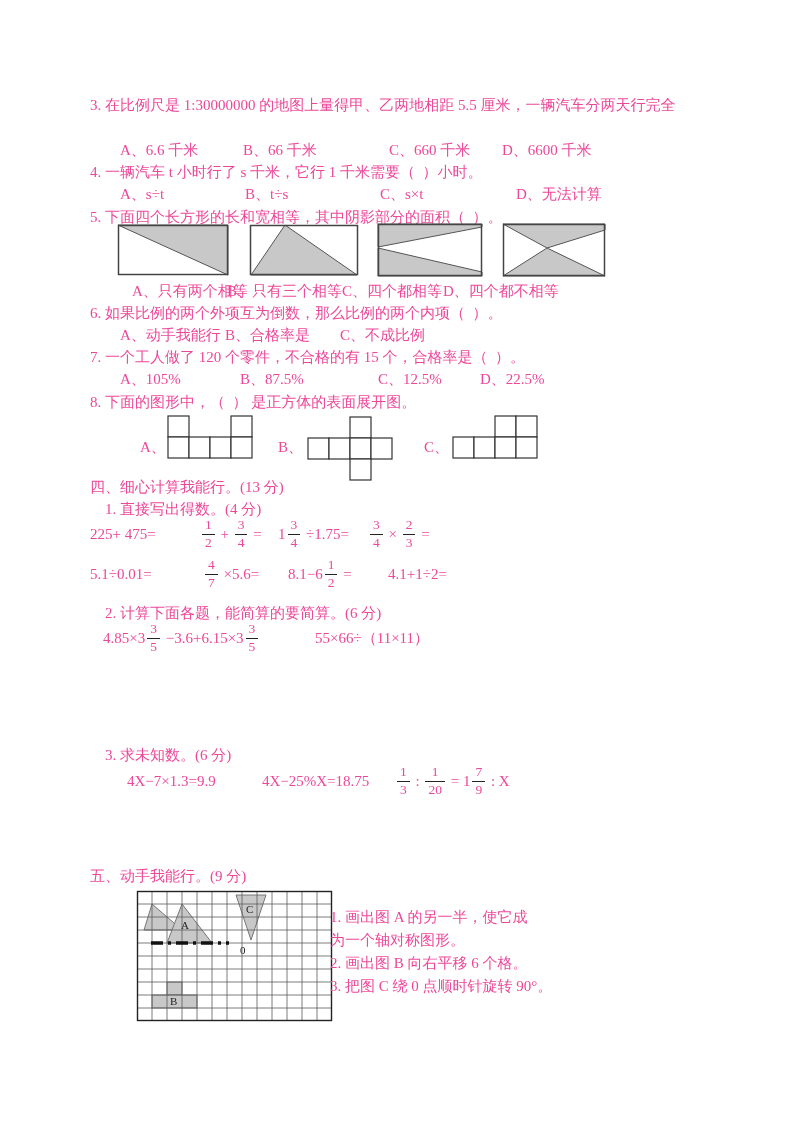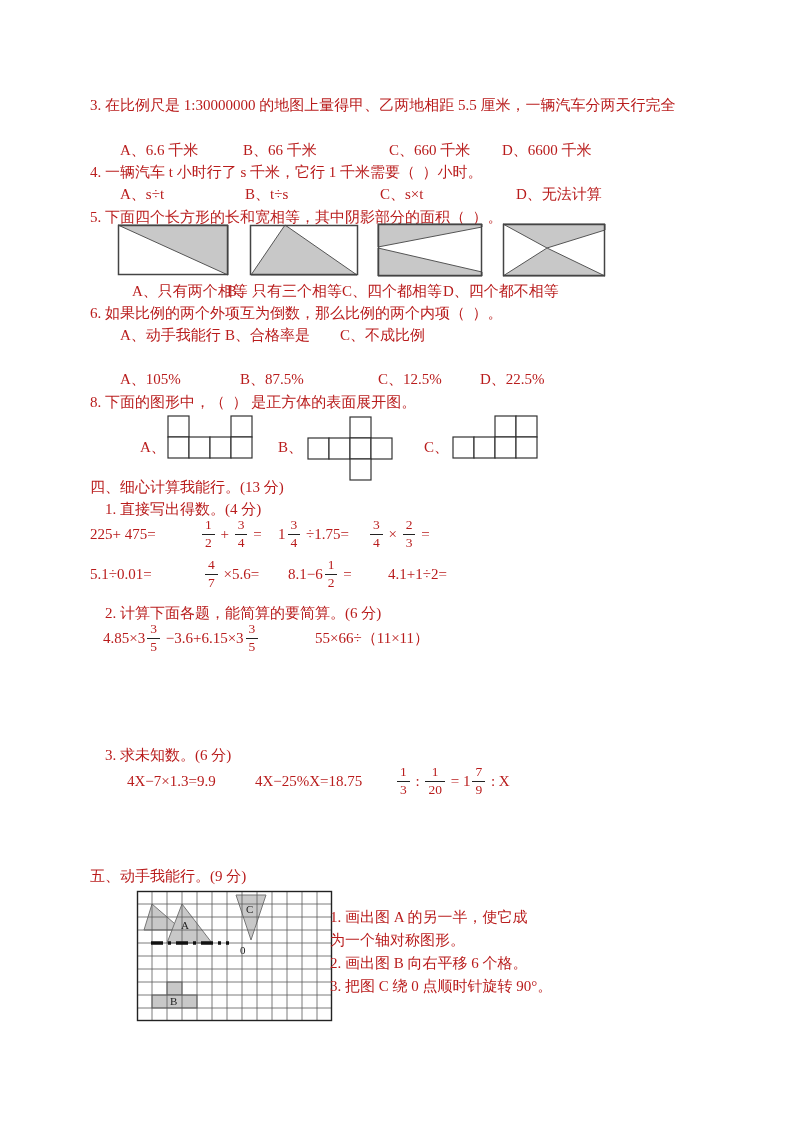--- a/index.html
+++ b/index.html
@@ -1,19 +1,19 @@
 <!DOCTYPE html>
 <html><head>
 <meta charset="utf-8">
 <style>
   html,body { margin:0; padding:0; background:#ffffff; }
   .page {
     position:relative; width:793px; height:1122px; background:#ffffff;
     font-family:"Liberation Serif","DejaVu Serif",serif;
-    font-size:15px; color:#b91c1c; overflow:hidden;
+    font-size:15px; color:#ec4899; overflow:hidden;
   }
   .line { position:absolute; white-space:pre; line-height:20px; }
   .opt  { position:absolute; white-space:pre; line-height:20px; }
   .expr { position:absolute; display:flex; align-items:center; height:38px; white-space:pre; }
   .frac { display:inline-flex; flex-direction:column; align-items:center; line-height:1.05;
           font-size:13.5px; margin:0 2px; }
   .frac .num { padding:0 3px 1px 3px; }
   .frac .den { border-top:1px solid #222; padding:1px 3px 0 3px; }
   svg.fig { position:absolute; overflow:visible; }
   .shape-stroke { stroke:#555; stroke-width:1; }
@@ -71,20 +71,21 @@
     <span class="opt" style="left:443px;top:281px">D、四个都不相等</span>
   </div>
 
   <div class="line" style="left:90px;top:303px">6. 如果比例的两个外项互为倒数，那么比例的两个内项（  ）。</div>
   <div>
     <span class="opt" style="left:120px;top:325px">A、动手我能行</span>
     <span class="opt" style="left:225px;top:325px">B、合格率是</span>
     <span class="opt" style="left:340px;top:325px">C、不成比例</span>
   </div>
 
+  <div class="line" style="left:90px;top:347px">7. 一个工人做了 120 个零件，不合格的有 15 个，合格率是（  ）。</div>
   <div>
     <span class="opt" style="left:120px;top:369px">A、105%</span>
     <span class="opt" style="left:240px;top:369px">B、87.5%</span>
     <span class="opt" style="left:378px;top:369px">C、12.5%</span>
     <span class="opt" style="left:480px;top:369px">D、22.5%</span>
   </div>
 
   <div class="line" style="left:90px;top:392px">8. 下面的图形中，（  ） 是正方体的表面展开图。</div>
 
   <span class="opt" style="left:140px;top:437px">A、</span>
@@ -141,21 +142,21 @@
   <div class="expr" style="left:388px;top:555px"><span>4.1+1÷2=</span></div>
 
   <div class="line" style="left:105px;top:603px">2. 计算下面各题，能简算的要简算。(6 分)</div>
   <div class="expr" style="left:103px;top:619px">
     <span>4.85×3</span><span class="frac"><span class="num">3</span><span class="den">5</span></span><span> −3.6+6.15×3</span><span class="frac"><span class="num">3</span><span class="den">5</span></span>
   </div>
   <div class="expr" style="left:315px;top:619px"><span>55×66÷（11×11）</span></div>
 
   <div class="line" style="left:105px;top:745px">3. 求未知数。(6 分)</div>
   <div class="expr" style="left:127px;top:762px"><span>4X−7×1.3=9.9</span></div>
-  <div class="expr" style="left:255px;top:762px"><span>4X−25%X=18.75</span></div>
+  <div class="expr" style="left:262px;top:762px"><span>4X−25%X=18.75</span></div>
   <div class="expr" style="left:395px;top:762px">
     <span class="frac"><span class="num">1</span><span class="den">3</span></span><span> : </span><span class="frac"><span class="num">1</span><span class="den">20</span></span><span> = 1</span><span class="frac"><span class="num">7</span><span class="den">9</span></span><span> : </span><span>X</span>
   </div>
 
   <div class="line" style="left:90px;top:866px">五、动手我能行。(9 分)</div>
 
   <svg class="fig" style="left:137px;top:891px" width="195" height="130" viewBox="0 0 195 130">
 
     <polygon points="15,13 7,39 45,39" stroke="#777" stroke-width="1" fill="#c8c8c8"></polygon>
     <polygon points="45,13 30,52 75,52" stroke="#777" stroke-width="1" fill="#c8c8c8"></polygon>

